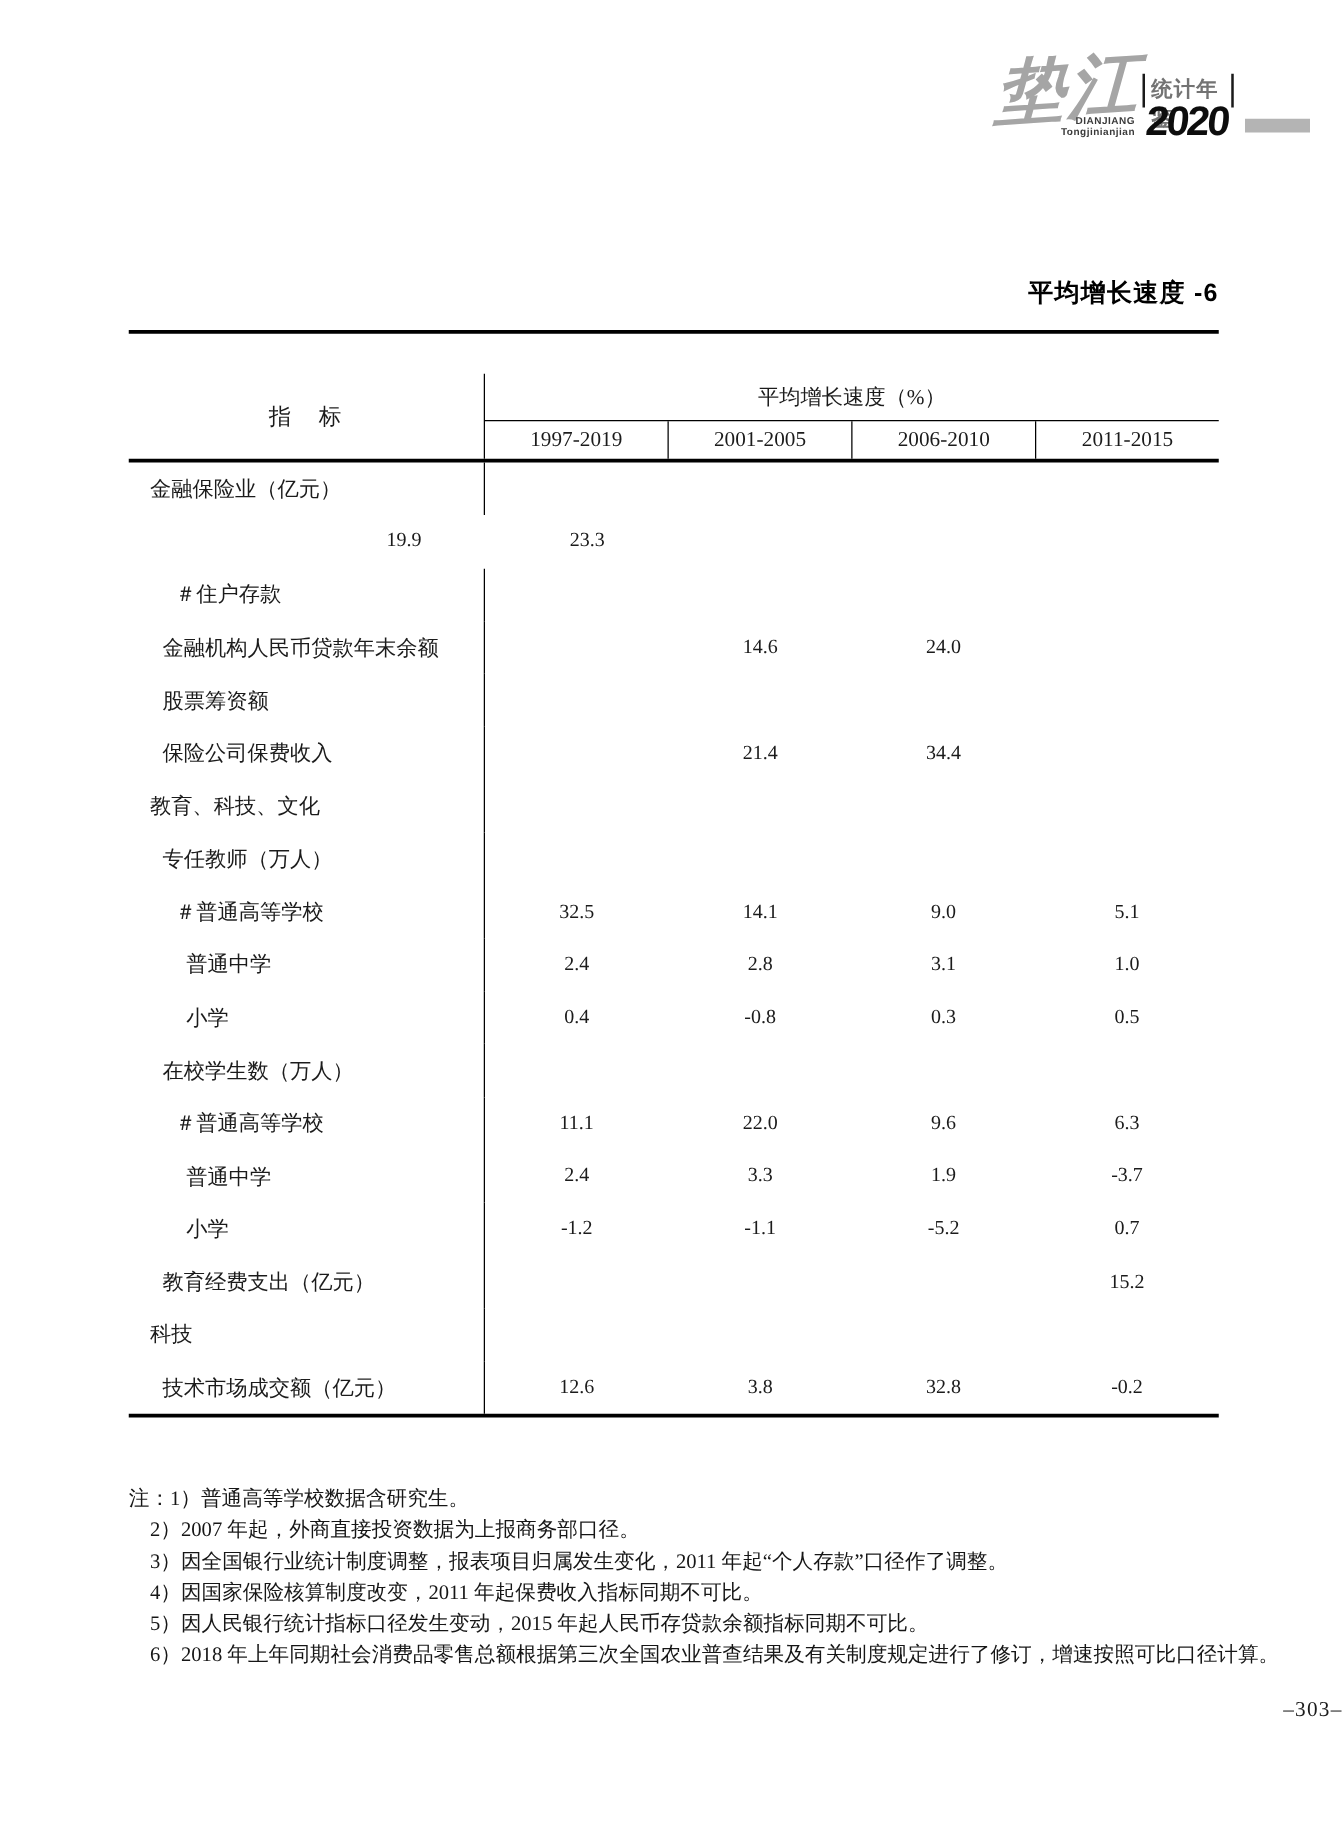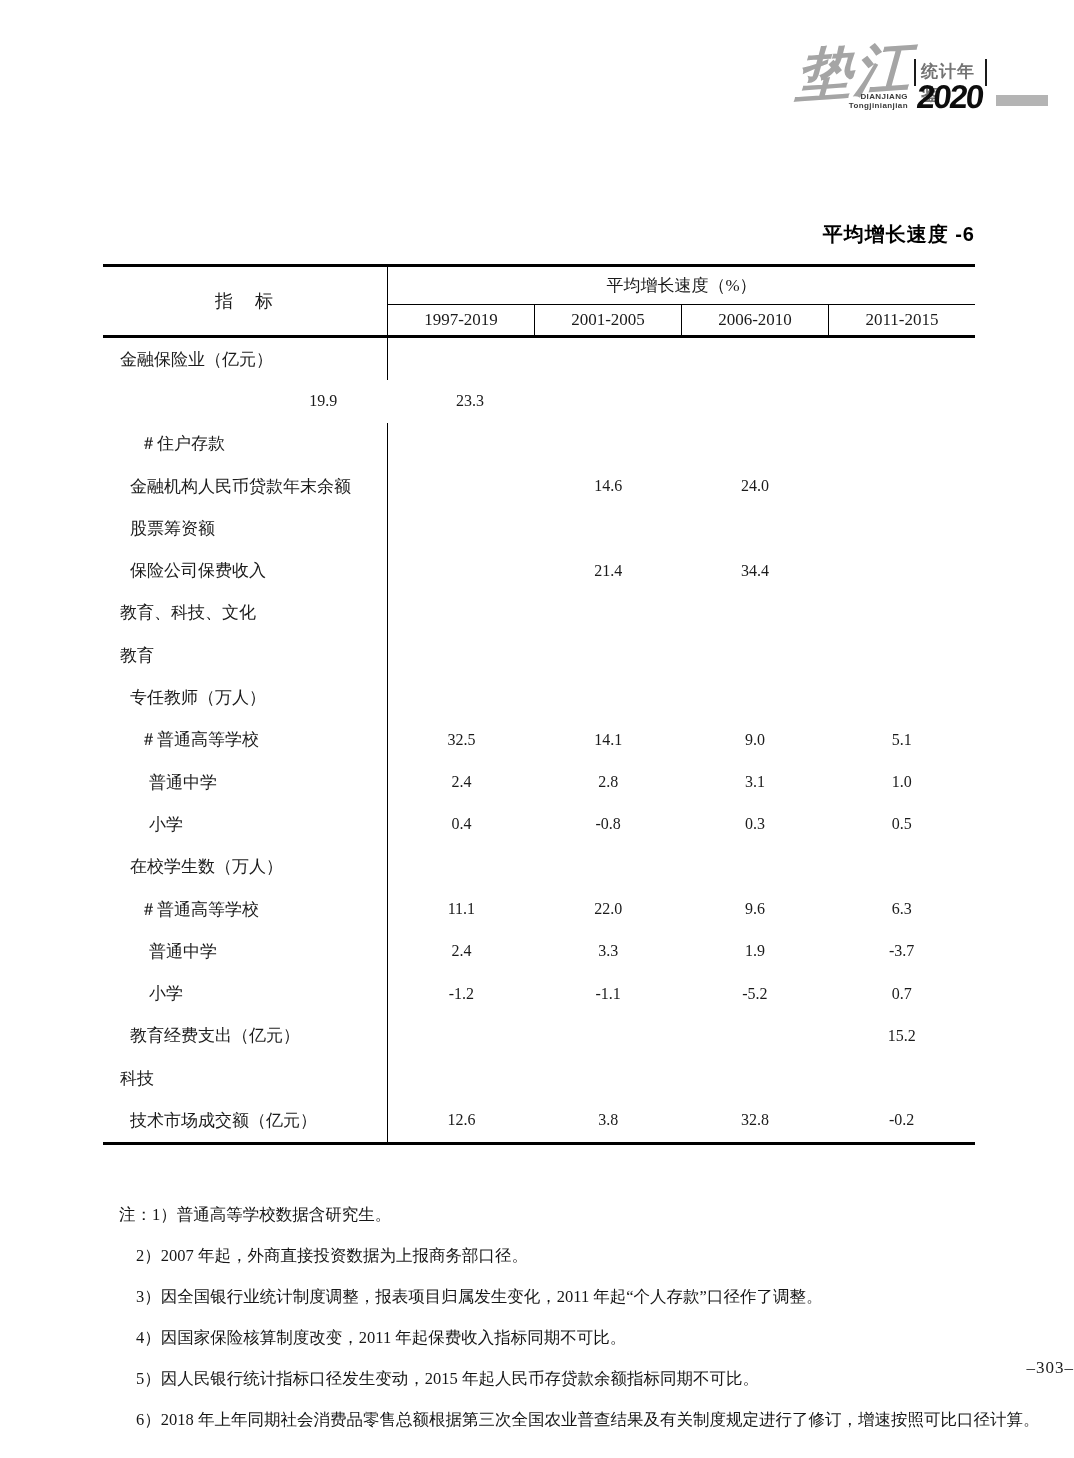--- a/index.html
+++ b/index.html
@@ -39,21 +39,21 @@
     position:absolute;top:221px;left:103px;width:872px;text-align:right;
     font-family:"Liberation Sans",sans-serif;font-weight:bold;font-size:20px;color:#000000;
     letter-spacing:1px;
   }
   
   .table-box{
     position:absolute;left:103px;top:264px;width:872px;box-sizing:border-box;
     border-top:3px solid #000;border-bottom:3px solid #000;
   }
   .table-box *{box-sizing:border-box;}
-  .thead{display:flex;border-bottom:3px solid #000;}
+  .thead{display:flex;border-bottom:3px solid #000;margin-top:32px;}
   .h-indicator{
     width:285px;height:68px;border-right:1px solid #000;
     display:flex;align-items:center;justify-content:center;
     font-size:18px;letter-spacing:2px;
   }
   .h-right{width:587px;}
   .h-group{
     height:38px;border-bottom:1px solid #000;
     display:flex;align-items:center;justify-content:center;font-size:17px;
   }
@@ -73,21 +73,21 @@
   .tcell.val{width:146.75px;justify-content:center;font-size:16px;}
   .indent-1{padding-left:17px;}
   .indent-2{padding-left:27px;}
   .indent-3{padding-left:37px;}
   .indent-4{padding-left:46px;}
   
   .footnotes{
     position:absolute;left:103px;top:1186px;width:956px;
     font-size:16.5px;line-height:25px;color:#161616;
   }
-  .fn-line{margin:16px;}
+  .fn-line{margin:0;}
   .fn-indent{text-indent:17px;}
   
   .page-number{
     position:absolute;left:0;top:1358px;width:1074px;text-align:right;
     font-size:17px;letter-spacing:1px;
   }
 </style>
 </head>
 <body>
 
@@ -160,27 +160,20 @@
         <div class="tcell val"></div>
       </div>
       <div class="trow">
         <div class="tcell label indent-1">教育、科技、文化</div>
         <div class="tcell val"></div>
         <div class="tcell val"></div>
         <div class="tcell val"></div>
         <div class="tcell val"></div>
       </div>
       <div class="trow">
-        <div class="tcell label indent-1">教育</div>
-        <div class="tcell val"></div>
-        <div class="tcell val"></div>
-        <div class="tcell val"></div>
-        <div class="tcell val"></div>
-      </div>
-      <div class="trow">
         <div class="tcell label indent-2">专任教师（万人）</div>
         <div class="tcell val"></div>
         <div class="tcell val"></div>
         <div class="tcell val"></div>
         <div class="tcell val"></div>
       </div>
       <div class="trow">
         <div class="tcell label indent-3">＃普通高等学校</div>
         <div class="tcell val">32.5</div>
         <div class="tcell val">14.1</div>

